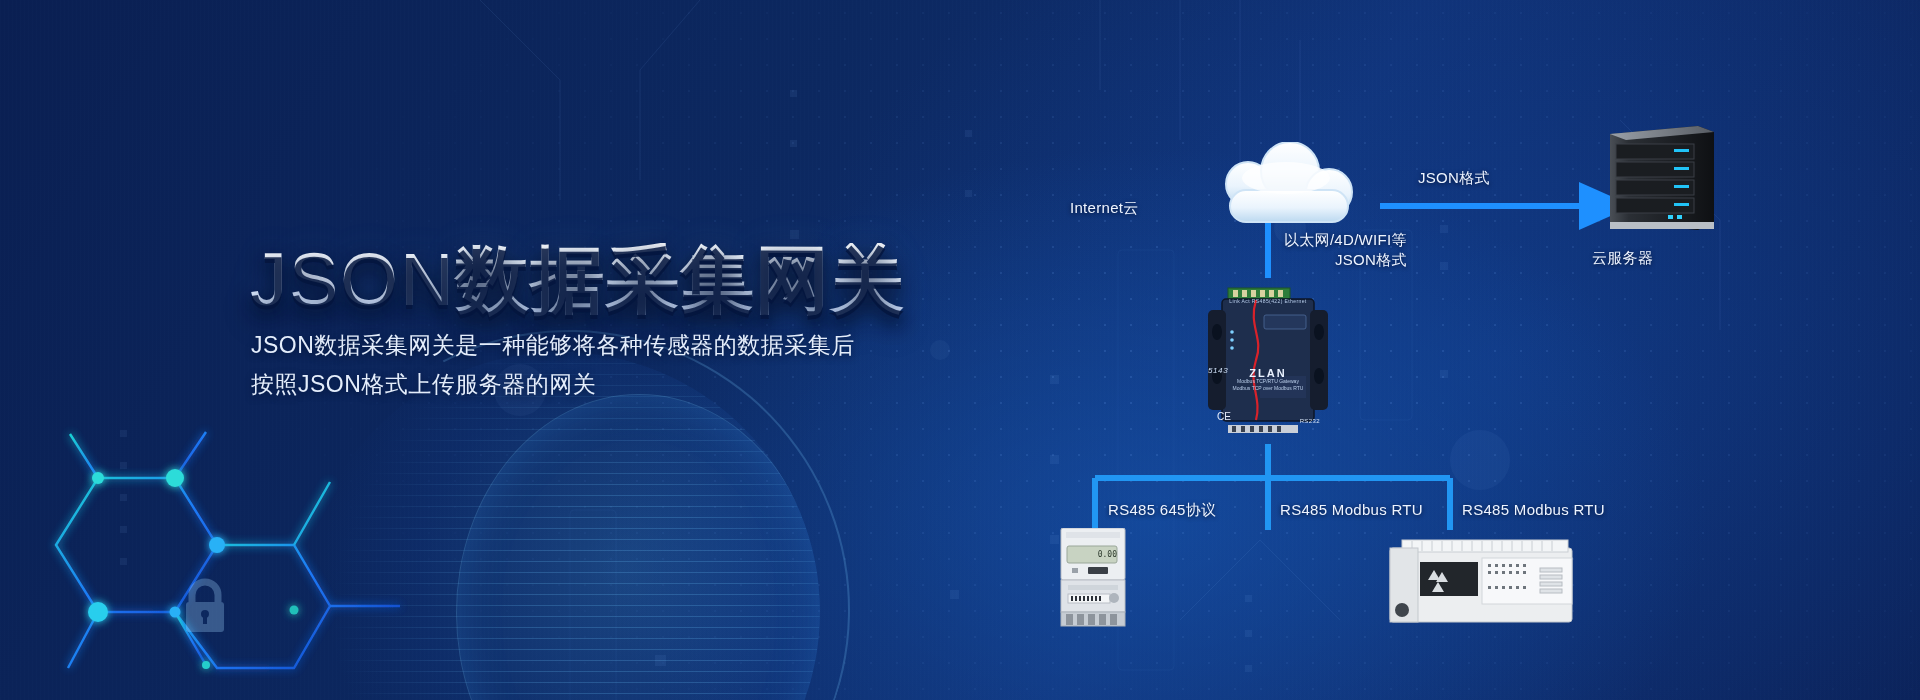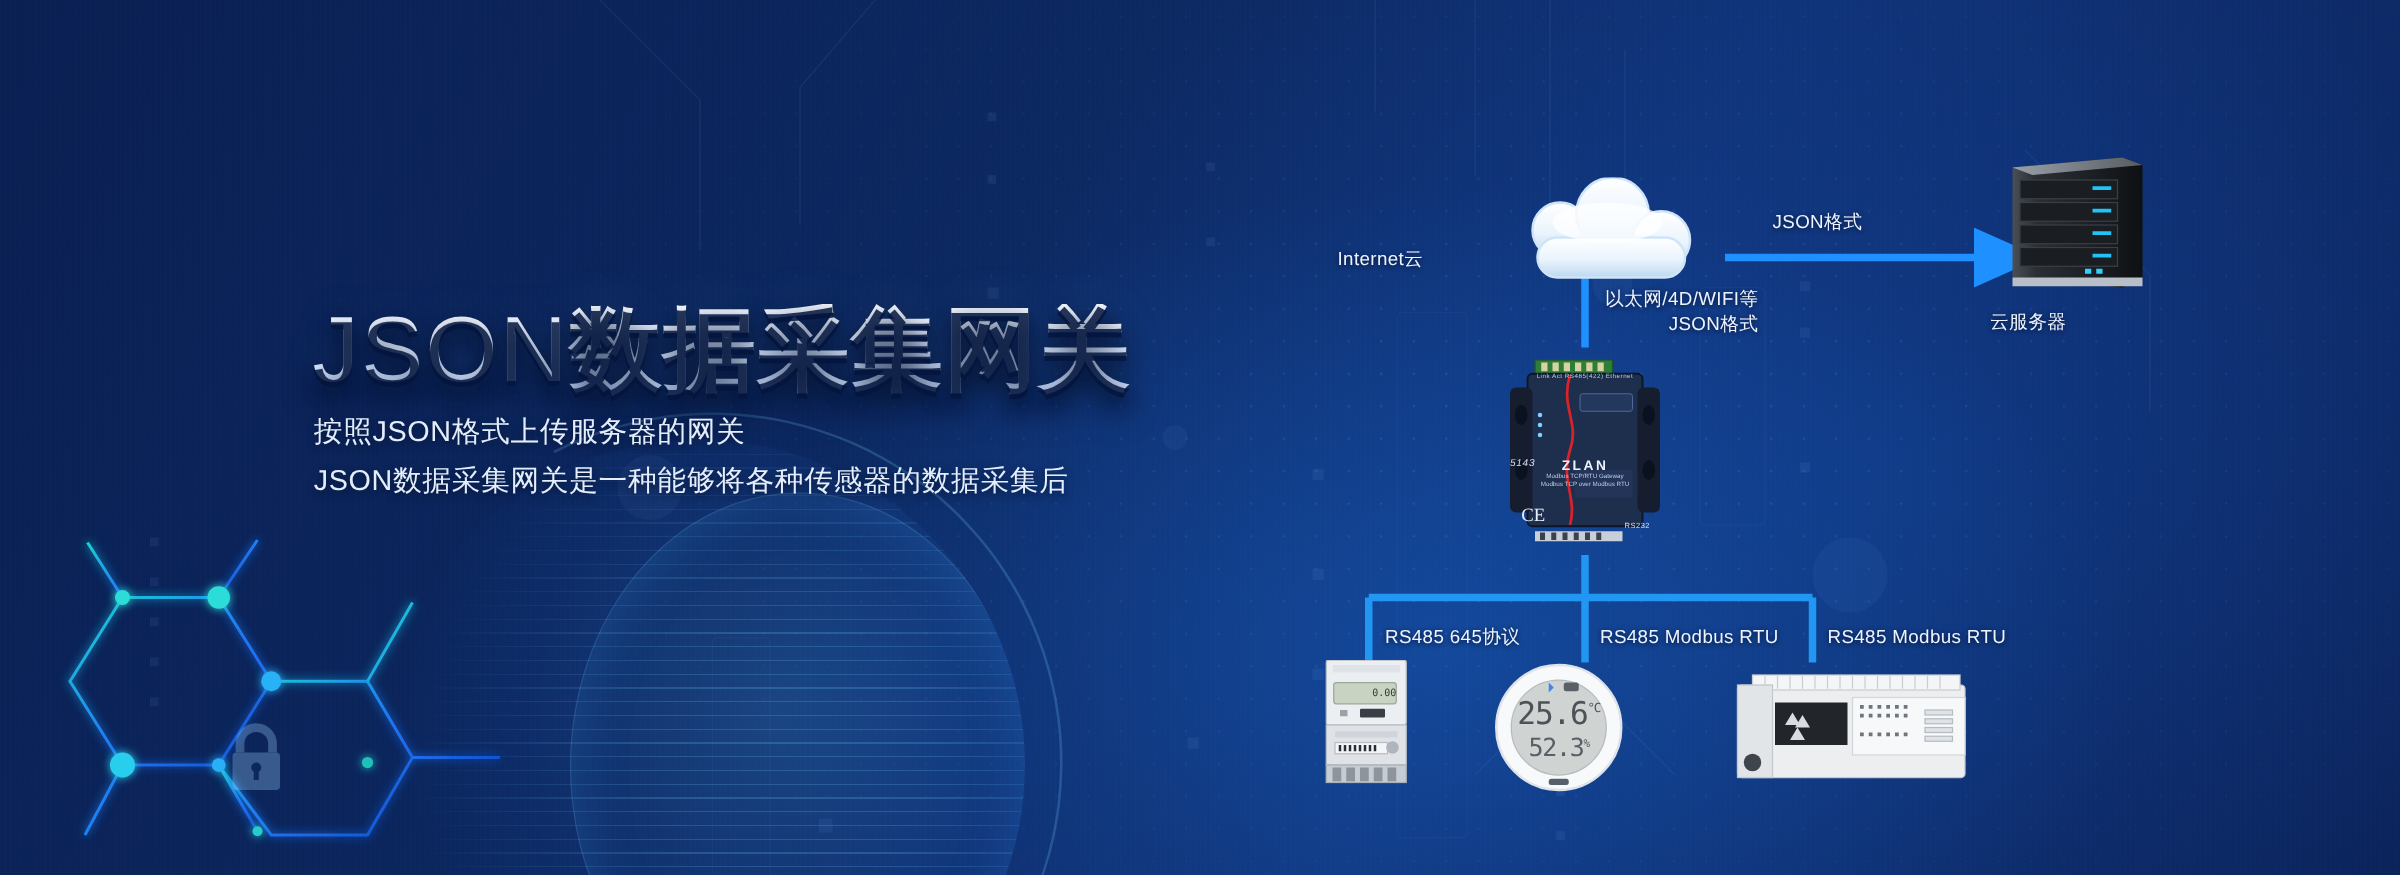--- a/index.html
+++ b/index.html
@@ -154,21 +154,21 @@
     font-size:8px; color:#cfe0f7; letter-spacing:.6px;font-style:italic;
   }
   .gw-sub{
     position:absolute; left:0; top:98px; width:100%; text-align:center;
     font-size:5px; color:#b9cde9; line-height:7px;
   }
   .gw-port{
     position:absolute; right:8px; bottom:16px;
     font-size:6px; color:#d6e4f8; letter-spacing:.4px;
   }
-  .gw-ce{ position:absolute; left:9px; bottom:18px; font-size:15px; color:#e7eefc;font-family:Liberation Serif, serif; }
+  .gw-ce{ position:absolute; left:9px; bottom:18px; font-size:10px; color:#e7eefc; }
   .gw-topnote{
     position:absolute; left:0; top:18px; width:100%; text-align:center;
     font-size:5px; color:#b6cbe8; letter-spacing:.4px;
   }
 </style>
 </head>
 <body>
 
 <div id="stage">
 
@@ -264,22 +264,22 @@
     <rect x="25" y="38" width="4" height="10" fill="#0f2f68"></rect>
   </svg>
 
   <div class="bg-layer scanline"></div>
 
   <div class="headline">
     <span class="latin">JSON</span><span>数据采集网关</span>
   </div>
 
   <div class="subtext">
+    <div>JSON数据采集网关是一种能够将各种传感器的数据采集后</div>
     <div>按照JSON格式上传服务器的网关</div>
-    <div>JSON数据采集网关是一种能够将各种传感器的数据采集后</div>
   </div>
 
   <div class="diagram">
 
     <svg class="wires" viewBox="0 0 860 560">
       <defs>
         <marker id="arrHead" markerWidth="10" markerHeight="10" refX="1" refY="4" orient="auto">
           <path d="M0 0 L9 4 L0 8 Z" fill="#1e90ff"></path>
         </marker>
       </defs>
@@ -433,35 +433,20 @@
             <rect x="8" y="86" width="7" height="11"></rect>
             <rect x="19" y="86" width="7" height="11"></rect>
           <rect x="30" y="86" width="7" height="11"></rect>
             <rect x="41" y="86" width="7" height="11"></rect>
           <rect x="52" y="86" width="7" height="11"></rect>
           </g>
       </svg>
       <div class="meter-lcd-text">0.00</div>
     </div>
 
-    <div class="dev thermo">
-      <svg viewBox="0 0 104 104" style="position:absolute;inset:0;width:100%;height:100%;">
-        <circle cx="52" cy="52" r="50" fill="#f7f9fb" stroke="#dde3e9" stroke-width="2"></circle>
-        <circle cx="52" cy="52" r="38" fill="#cfd3d1" stroke="#b6bcbd"></circle>
-        <rect x="44" y="93" width="16" height="5" rx="2" fill="#57606a"></rect>
-        <path d="M44 16 l4 4 -4 4 z" fill="#3e8ae0"></path>
-        <rect x="56" y="16" width="12" height="7" rx="2" fill="#5a6068"></rect>
-      </svg>
-      <div class="th-temp">
-        <span>25.6</span><sup>°C</sup>
-      </div>
-      <div class="th-hum">
-        <span>52.3</span><sup>%</sup>
-      </div>
-    </div>
 
     <div class="dev plc">
       <svg viewBox="0 0 186 88" style="position:absolute;inset:0;width:100%;height:100%;">
         <rect x="2" y="10" width="182" height="74" rx="3" fill="#eceef0" stroke="#c3c8cd"></rect>
         <rect x="14" y="2" width="166" height="12" fill="#f3f5f7" stroke="#c9ced3"></rect>
         <g stroke="#c9ced3" stroke-width="1">
           <path d="M24 3 v10 M34 3 v10 M44 3 v10 M54 3 v10 M64 3 v10 M74 3 v10 M84 3 v10 M94 3 v10
                    M104 3 v10 M114 3 v10 M124 3 v10 M134 3 v10 M144 3 v10 M154 3 v10 M164 3 v10"></path>
         </g>
         <rect x="2" y="10" width="28" height="74" fill="#e2e5e8" stroke="#c3c8cd"></rect>

